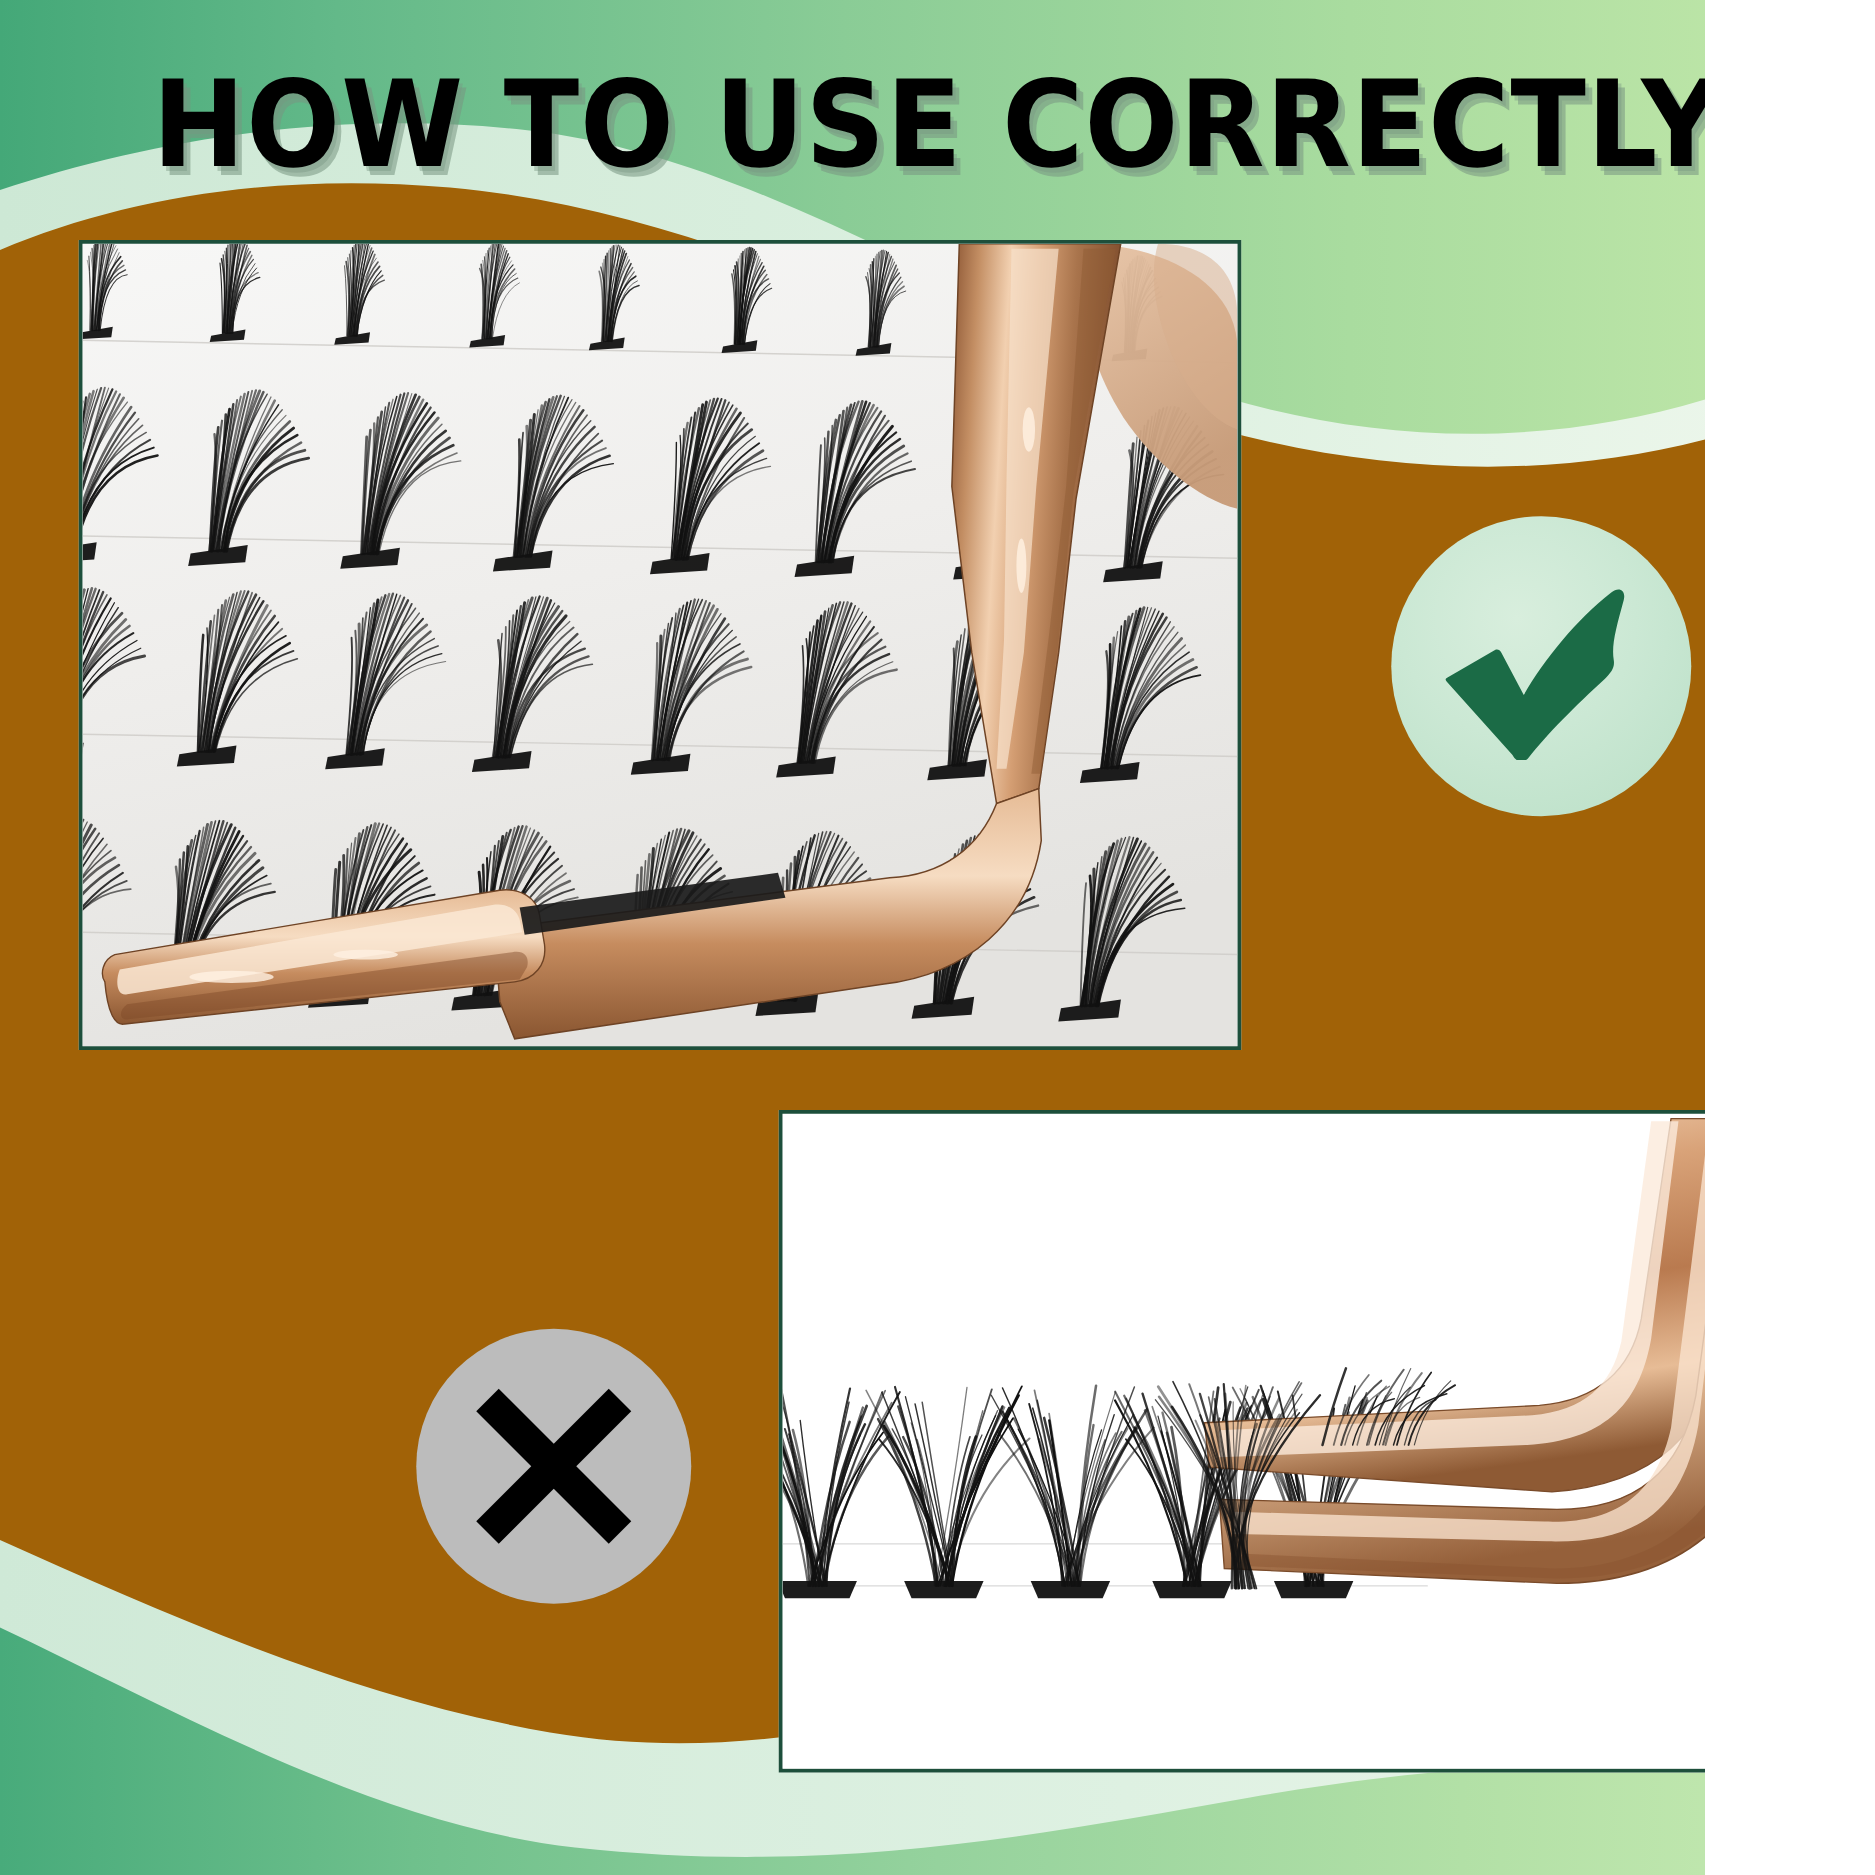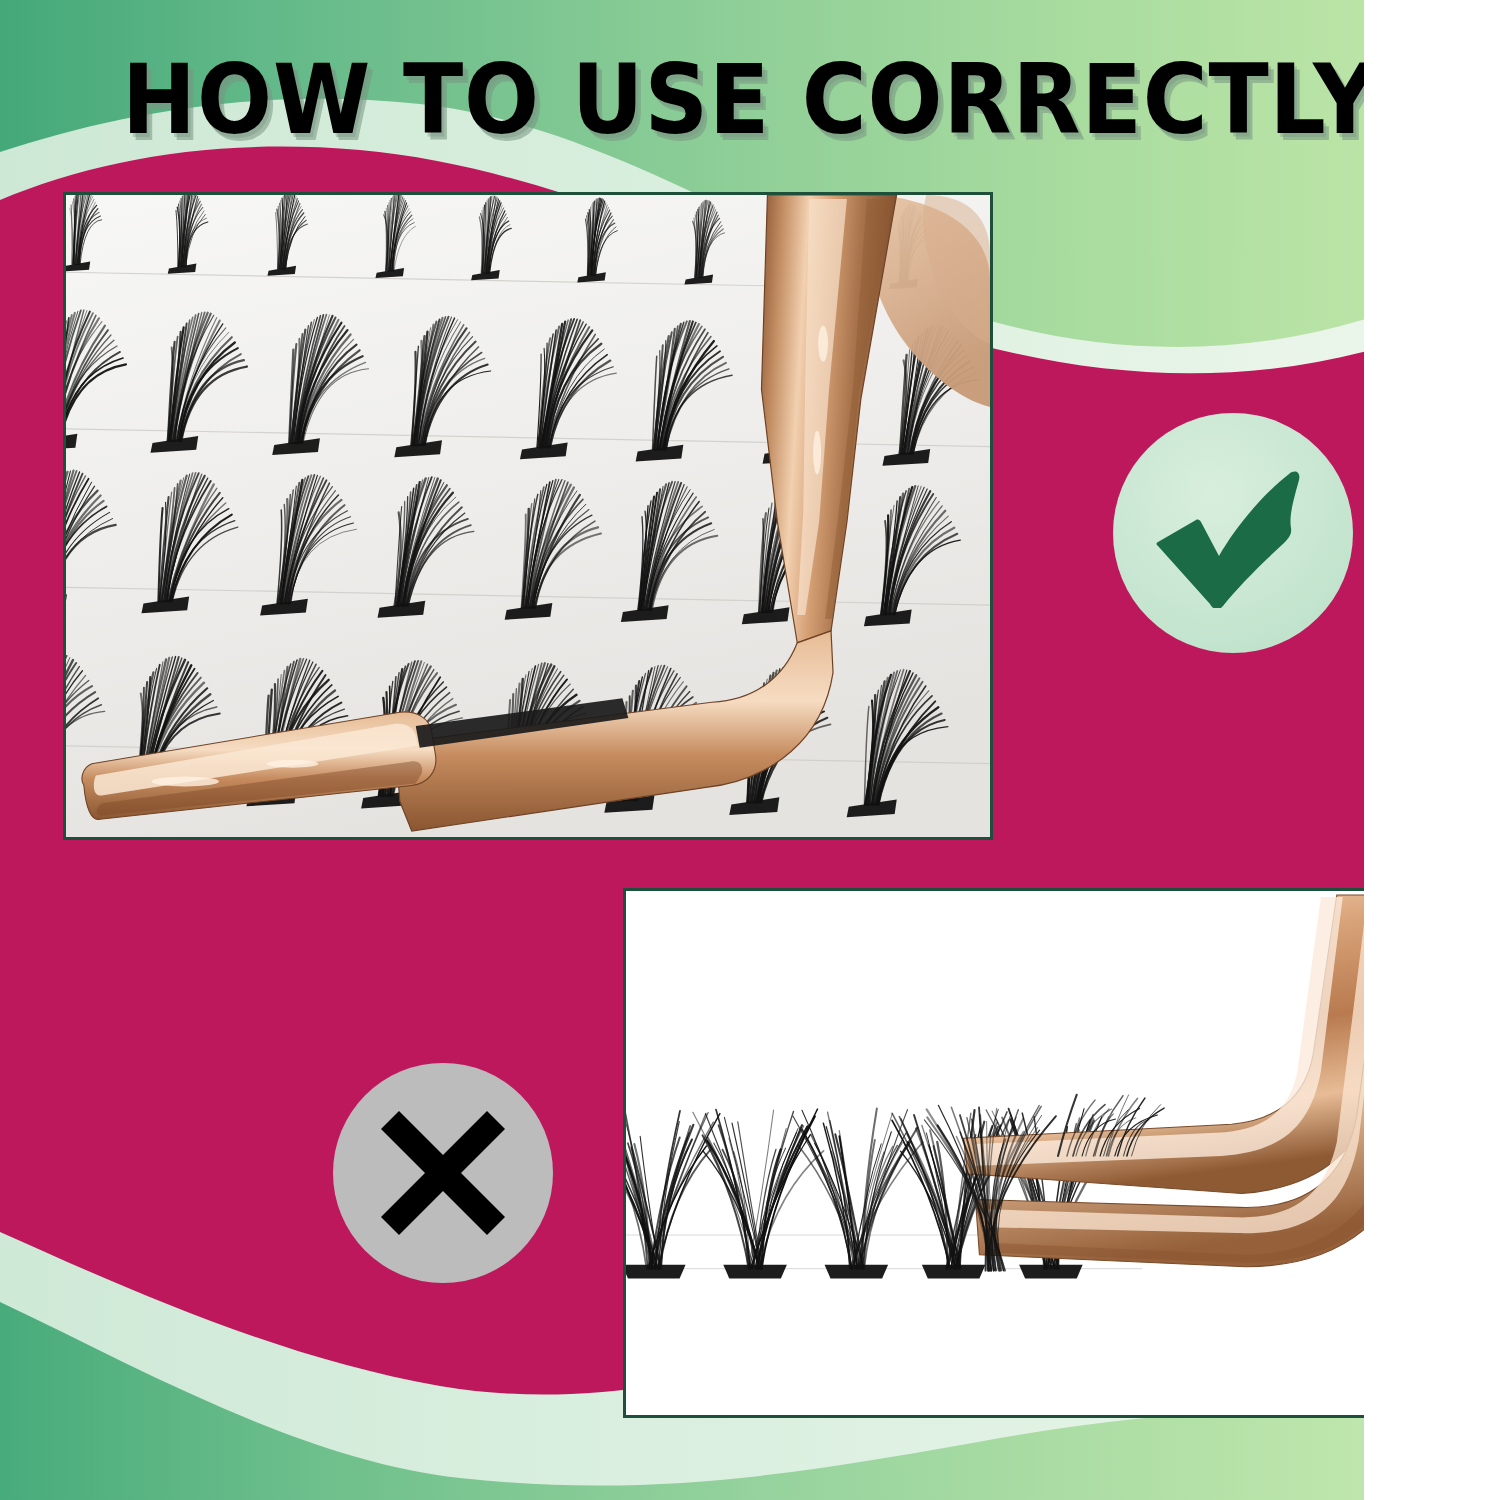--- a/index.html
+++ b/index.html
@@ -7,21 +7,21 @@
     padding: 0;
     background: #ffffff;
   }
   body {
     font-family: "Liberation Sans", sans-serif;
   }
   #stage {
     position: relative;
     width: 1364px;
     height: 1500px;
-    background: #be185d;
+    background: #a16207;
     overflow: hidden;
     text-decoration: underline;
   }
 
   
   .bg-layer {
     position: absolute;
     left: 0;
     top: 0;
     width: 1500px;

